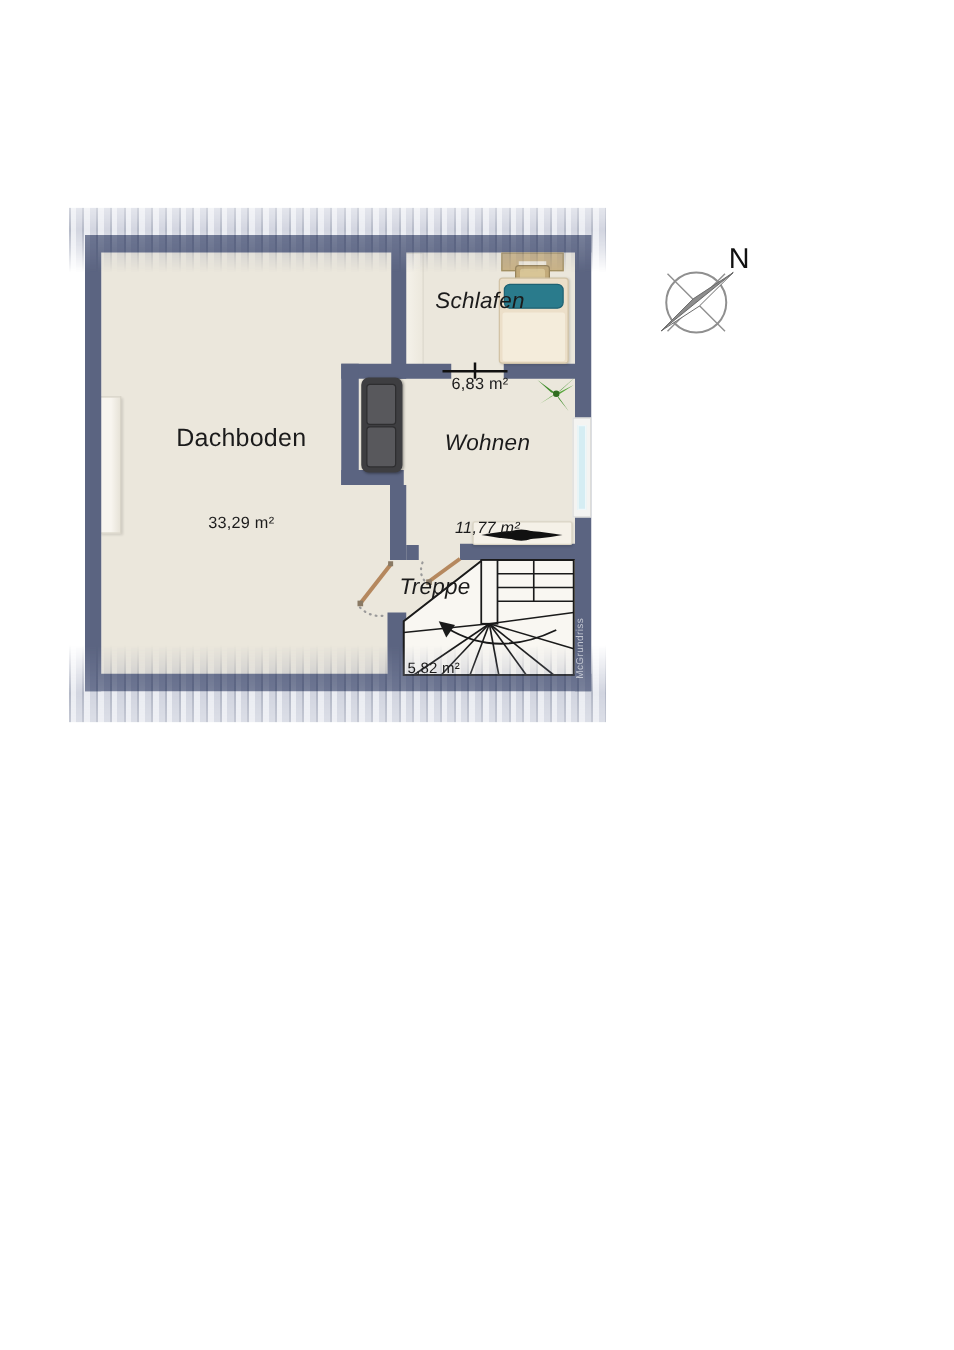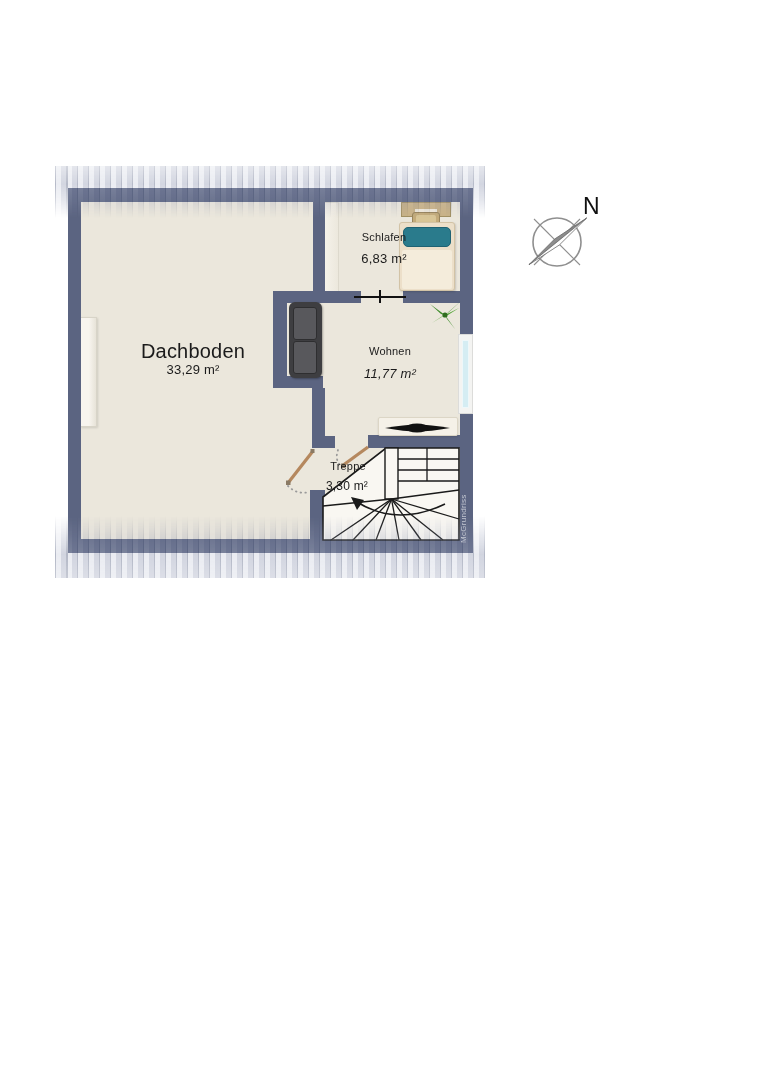--- a/index.html
+++ b/index.html
@@ -15,22 +15,22 @@
     --stairfloor:#f9f7f2;
   }
   .abs{position:absolute;}
   .wall{position:absolute;background:var(--wall);}
   .floor{position:absolute;background:var(--floor);}
   .label{
     position:absolute;color:#1b1b1b;text-align:center;white-space:nowrap;
     transform:translateX(-50%);line-height:1.1;letter-spacing:.2px;
   }
   .room-name{font-size:20px;}
-  .room-area{font-size:13px;}
-  .room-name.small{font-size:11px;}
+  .room-area{font-size:13px;margin-top:48px;}
+  .room-name.small{font-size:18px;font-style:italic;}
   .room-area.small{font-size:12px;}
   .wardrobe{
     position:absolute;background:linear-gradient(90deg,#f8f5ef 55%,#e7e3d8);
     border:1px solid #d8d4c8;border-left:none;box-shadow:1px 1px 2px rgba(0,0,0,.12);
   }
   .wardrobe2{
     position:absolute;background:linear-gradient(90deg,#f5f2ea,#ece8dd);
     border:1px solid #ddd9cd;border-left:none;
   }
   .sofa{
@@ -204,21 +204,21 @@
   <div class="label room-name" style="left:193px;top:340px;">Dachboden</div>
   <div class="label room-area" style="left:193px;top:363px;">33,29 m²</div>
 
   <div class="label room-name small" style="left:384px;top:231px;">Schlafen</div>
   <div class="label room-area" style="left:384px;top:252px;">6,83 m²</div>
 
   <div class="label room-name small" style="left:390px;top:345px;">Wohnen</div>
   <div class="label room-area" style="left:390px;top:367px;font-style:italic;">11,77 m²</div>
 
   <div class="label room-name small" style="left:348px;top:460px;">Treppe</div>
-  <div class="label room-area small" style="left:347px;top:480px;">3,30 m²</div>
+  <div class="label room-area small" style="left:347px;top:480px;">5,82 m²</div>
 
   <div class="watermark">McGrundriss</div>
 
   <svg class="abs" style="left:515px;top:180px;" width="110" height="105" viewBox="0 0 110 105">
     <circle cx="42" cy="62" r="24" fill="none" stroke="#8f8f8f" stroke-width="1.6"></circle>
     <line x1="19" y1="85" x2="65" y2="39" stroke="#8f8f8f" stroke-width="1.1"></line>
     <line x1="19" y1="39" x2="65" y2="85" stroke="#8f8f8f" stroke-width="1.1"></line>
     <g transform="translate(42,62) rotate(-39)">
       <polygon points="38,0 0,-3.8 -36,0" fill="#8c8c8c" stroke="#666" stroke-width="0.7"></polygon>
       <polygon points="38,0 0,3.8 -36,0" fill="#fdfdfd" stroke="#666" stroke-width="0.7"></polygon>

